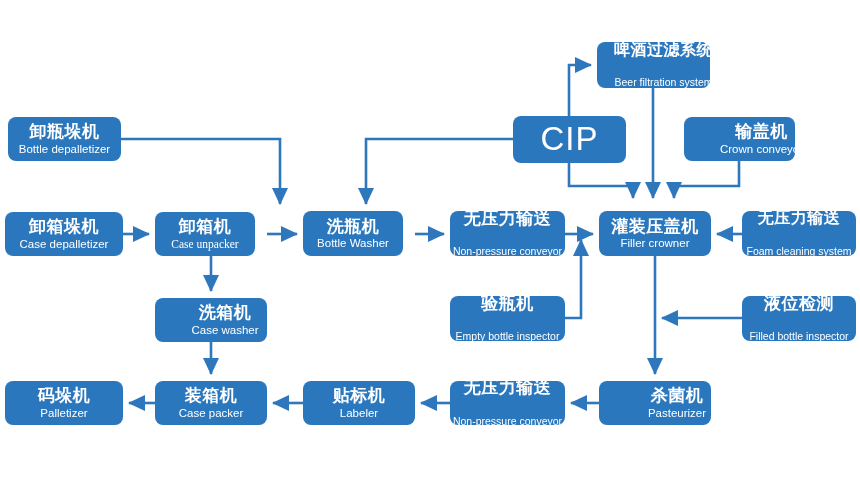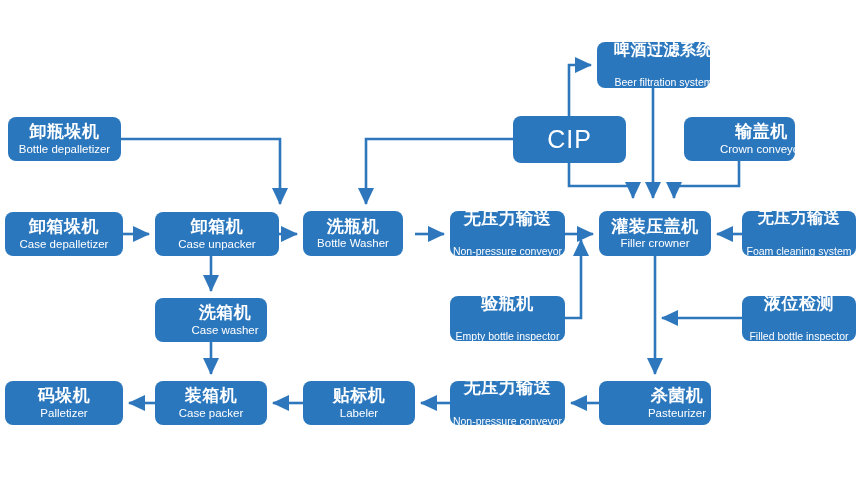--- a/index.html
+++ b/index.html
@@ -32,21 +32,21 @@
     letter-spacing:0.5px;
     margin-bottom:2px;
     white-space:nowrap;
   }
   .node .en{
     font-size:11.5px;
     font-weight:normal;
     white-space:nowrap;
   }
   .node.cip .cn{
-    font-size:25px;
+    font-size:33px;
     font-weight:normal;
     letter-spacing:1px;
     margin-bottom:0;
   }
   .node.small-cn .cn{font-size:16px;}
   .node.small-en .en{font-size:10.5px;margin-top:17px;}
 </style>
 </head>
 <body>
 
@@ -116,21 +116,21 @@
   <div class="node" style="left:8px;top:117px;width:113px;height:44px;">
     <span class="cn">卸瓶垛机</span>
     <span class="en">Bottle depalletizer</span>
   </div>
 
   <div class="node" style="left:5px;top:212px;width:118px;height:44px;">
     <span class="cn">卸箱垛机</span>
     <span class="en">Case  depalletizer</span>
   </div>
 
-  <div class="node" style="left:155px;top:212px;width:124px;height:44px;">
+  <div class="node" style="left:155px;top:212px;width:100px;height:44px;font-family:Liberation Serif, serif;">
     <span class="cn">卸箱机</span>
     <span class="en">Case unpacker</span>
   </div>
 
   <div class="node" style="left:303px;top:211px;width:100px;height:45px;">
     <span class="cn">洗瓶机</span>
     <span class="en">Bottle Washer</span>
   </div>
 
   <div class="node small-en" style="left:450px;top:211px;width:115px;height:45px;">

